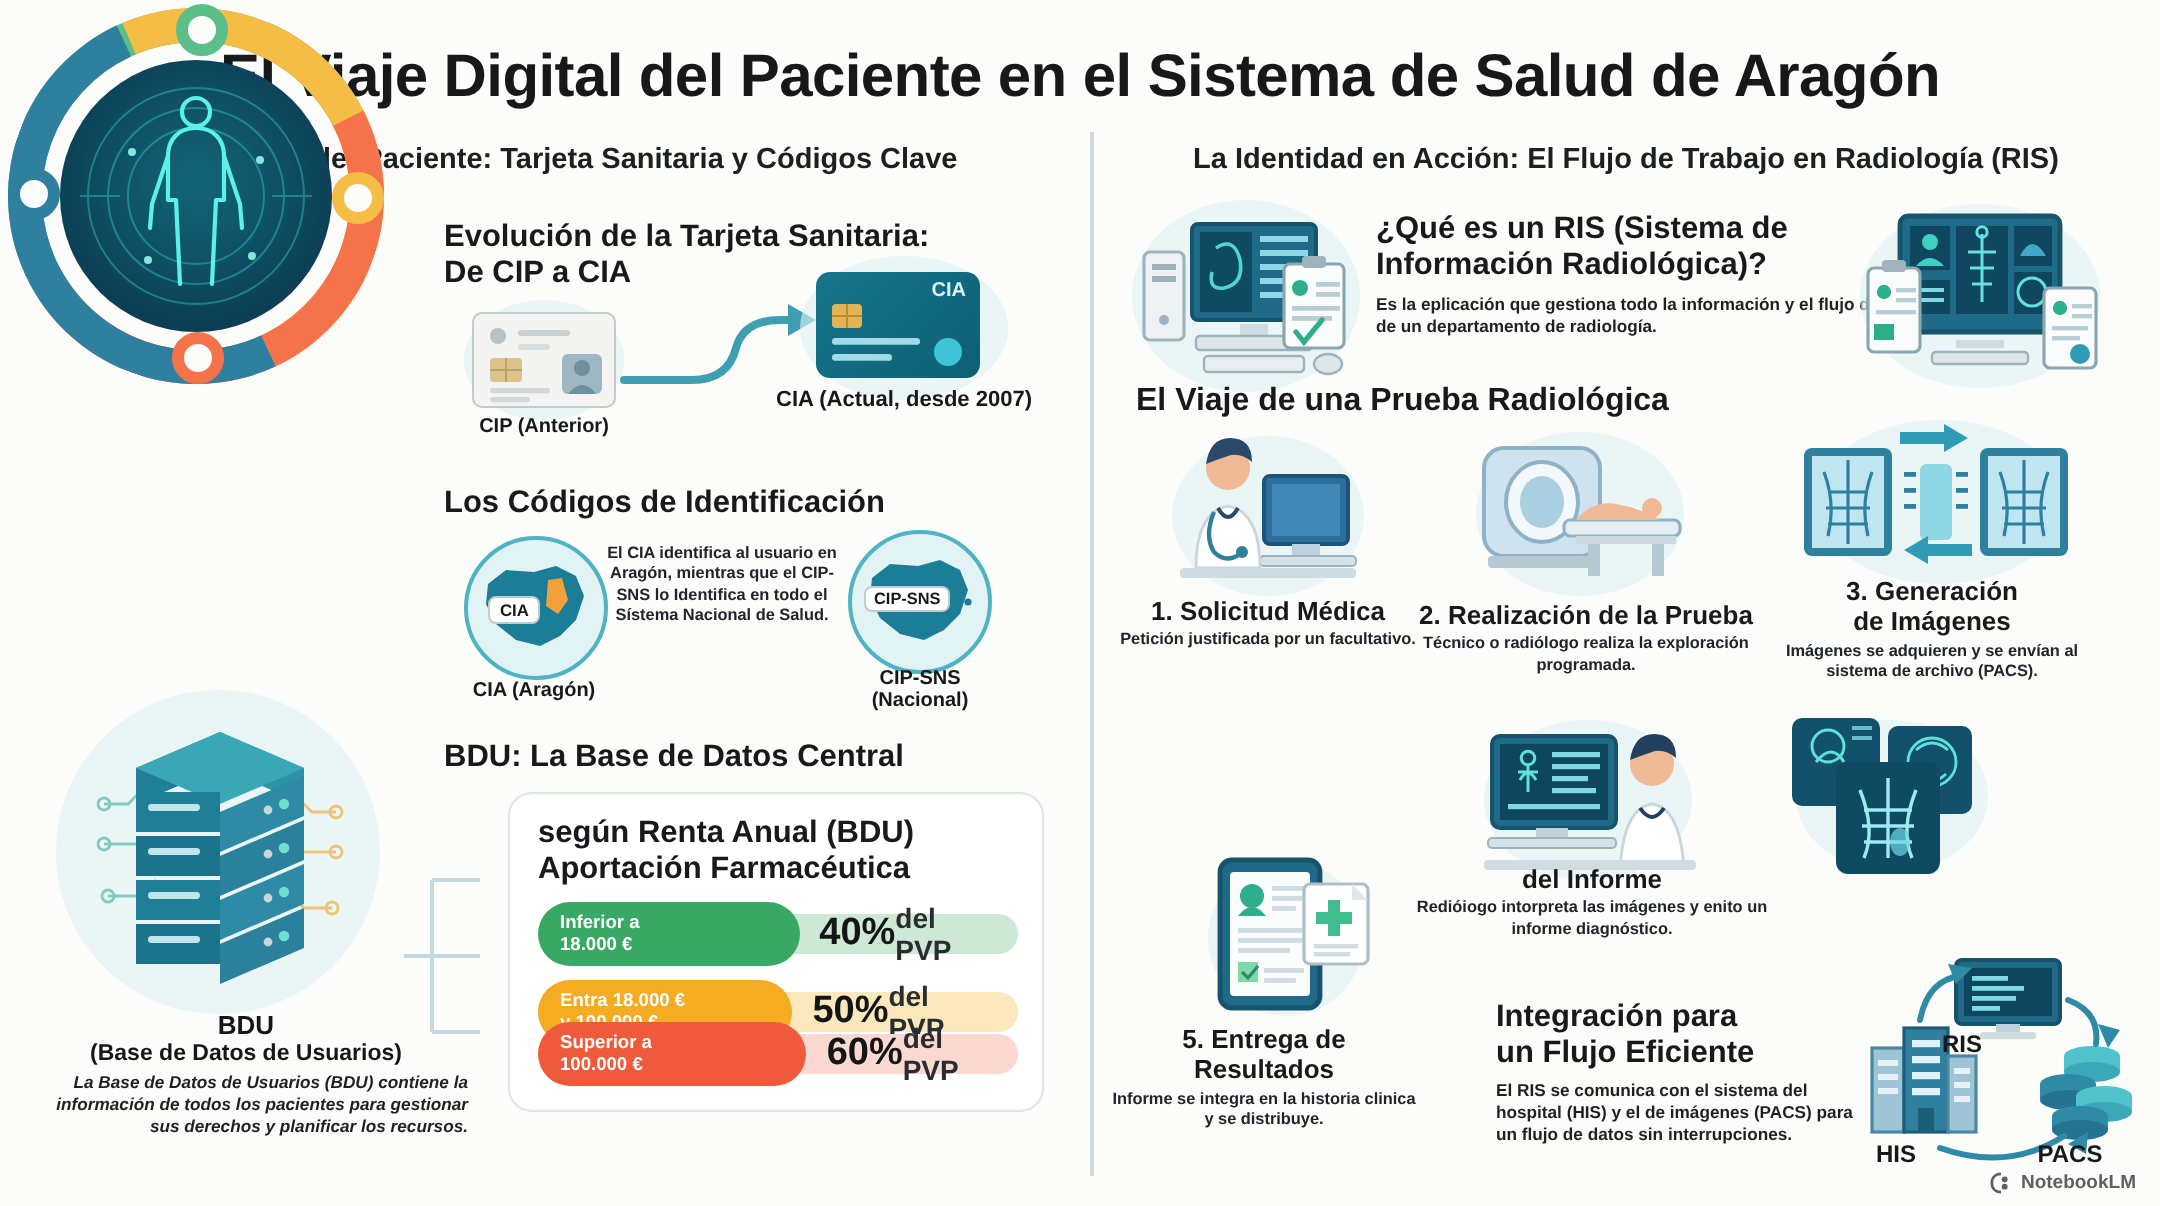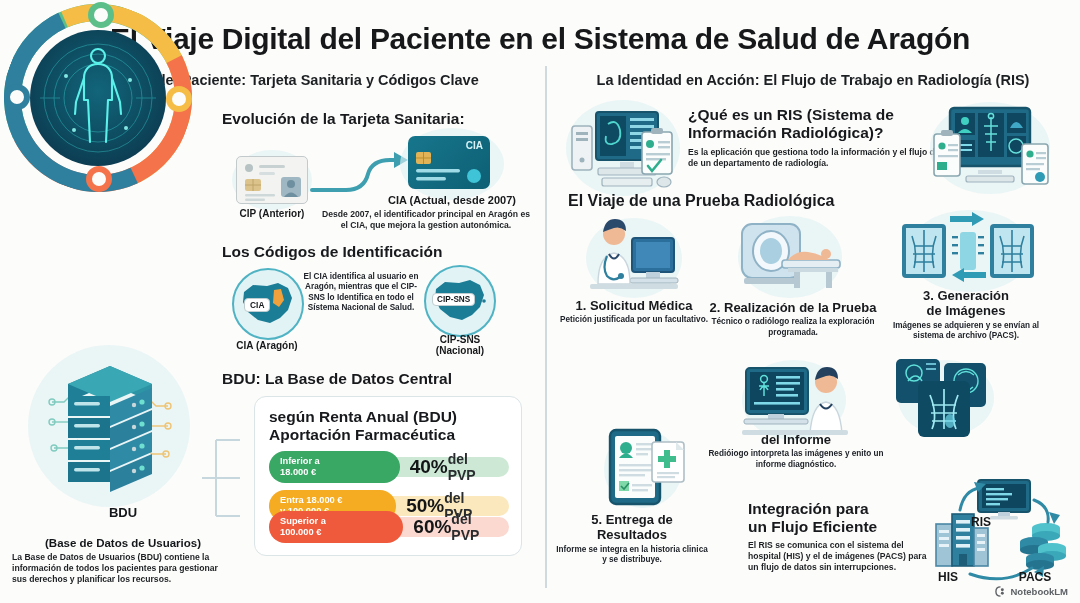--- a/index.html
+++ b/index.html
@@ -132,20 +132,21 @@
             <circle cx="100" cy="50" r="2"></circle>
           <circle cx="44" cy="100" r="2"></circle>
             <circle cx="96" cy="98" r="2"></circle>
         </g>
       </svg>
     </div>
   </div>
 
   <div class="blk h2" style="left:222px;top:110px;width:300px;">
     <div>Evolución de la Tarjeta Sanitaria:</div>
+    <div>De CIP a CIA</div>
   </div>
 
   <div class="halo" style="left:232px;top:150px;width:80px;height:60px;"></div>
   <div id="cipcard">
     <svg width="72" height="48" viewBox="0 0 72 48">
       <circle cx="12" cy="11" r="4" fill="#b6c2c3"></circle>
       <rect x="22" y="8" width="26" height="3" rx="1.5" fill="#c8d1d2"></rect>
       <rect x="22" y="15" width="16" height="3" rx="1.5" fill="#d6dedf"></rect>
       <rect x="8" y="22" width="16" height="12" rx="2" fill="#dcc38c"></rect>
       <g stroke="#bda469" stroke-width="1">
@@ -174,21 +175,20 @@
       <g stroke="#b98d2f" stroke-width="1">
           <line x1="8" y1="22" x2="23" y2="22"></line>
           <line x1="15.5" y1="16" x2="15.5" y2="28"></line>
         </g>
       <rect x="8" y="33" width="44" height="3.4" rx="1.7" fill="#9fdbe6"></rect>
       <rect x="8" y="41" width="30" height="3.4" rx="1.7" fill="#9fdbe6"></rect>
       <circle cx="66" cy="40" r="7" fill="#3fc3d6"></circle>
     </svg>
   </div>
   <div class="blk cap" style="left:372px;top:194px;width:160px;font-size:11px;">CIA (Actual, desde 2007)</div>
-  <div class="blk body-sm" style="left:320px;top:209px;width:212px;text-align:center;">Desde 2007, el identificador principal en Aragón es el CIA, que mejora la gestion autonómica.</div>
 
   <div class="blk h2" style="left:222px;top:243px;width:300px;">Los Códigos de Identificación</div>
 
   <div class="map-circle" style="left:232px;top:268px;">
     <svg width="68" height="68" viewBox="0 0 68 68">
       <path d="M10 22 L19 15 L33 16 L44 13 L54 18 L58 28 L54 40 L46 48 L36 53 L24 50 L14 42 L9 32 Z" fill="#1b7d96"></path>
       <path d="M40 20 L47 19 L50 30 L45 37 L39 33 Z" fill="#f0a13c"></path>
     </svg>
     <div style="position:absolute;left:10px;top:28px;background:#fff;border:1.2px solid #bfcdd0;border-radius:4px;padding:1px 5px;font-size:8.4px;font-weight:bold;color:#15181b;">CIA</div>
   </div>
@@ -308,22 +308,22 @@
         <circle cx="86" cy="47" r="2.2"></circle>
           <circle cx="86" cy="69" r="2.2"></circle>
           <circle cx="86" cy="91" r="2.2"></circle>
           <circle cx="86" cy="113" r="2.2"></circle>
       </g>
     </g>
   </svg>
 
   <div class="blk" style="left:12px;top:505px;width:222px;text-align:center;">
     <div style="font-size:13px;font-weight:bold;color:#14171a;">BDU</div>
-    <div style="font-size:11.5px;font-weight:bold;color:#14171a;margin-top:17px;">(Base de Datos de Usuarios)</div>
-    <div class="body-sm" style="margin-top:3px;text-align:left;">La Base de Datos de Usuarios (BDU) contiene la información de todos los pacientes para gestionar sus derechos y planificar los recursos.</div>
+    <div style="font-size:11.5px;font-weight:bold;color:#14171a;margin-top:1px;">(Base de Datos de Usuarios)</div>
+    <div class="body-sm" style="margin-top:3px;text-align:right;font-style:italic;">La Base de Datos de Usuarios (BDU) contiene la información de todos los pacientes para gestionar sus derechos y planificar los recursos.</div>
   </div>
 
   <div class="halo" style="left:566px;top:100px;width:114px;height:96px;"></div>
   <svg class="blk" style="left:568px;top:104px;" width="112" height="92" viewBox="0 0 112 92">
     <rect x="4" y="22" width="20" height="44" rx="3" fill="#eef2f4" stroke="#9fb3bd" stroke-width="1.6"></rect>
     <rect x="8" y="28" width="12" height="3" fill="#9fb3bd"></rect>
       <rect x="8" y="34" width="12" height="3" fill="#9fb3bd"></rect>
     <circle cx="14" cy="56" r="2.5" fill="#9fb3bd"></circle>
     <rect x="28" y="8" width="62" height="48" rx="3" fill="#1f6a86" stroke="#17536a" stroke-width="2"></rect>
     <rect x="32" y="12" width="26" height="40" fill="#0f4a63"></rect>

